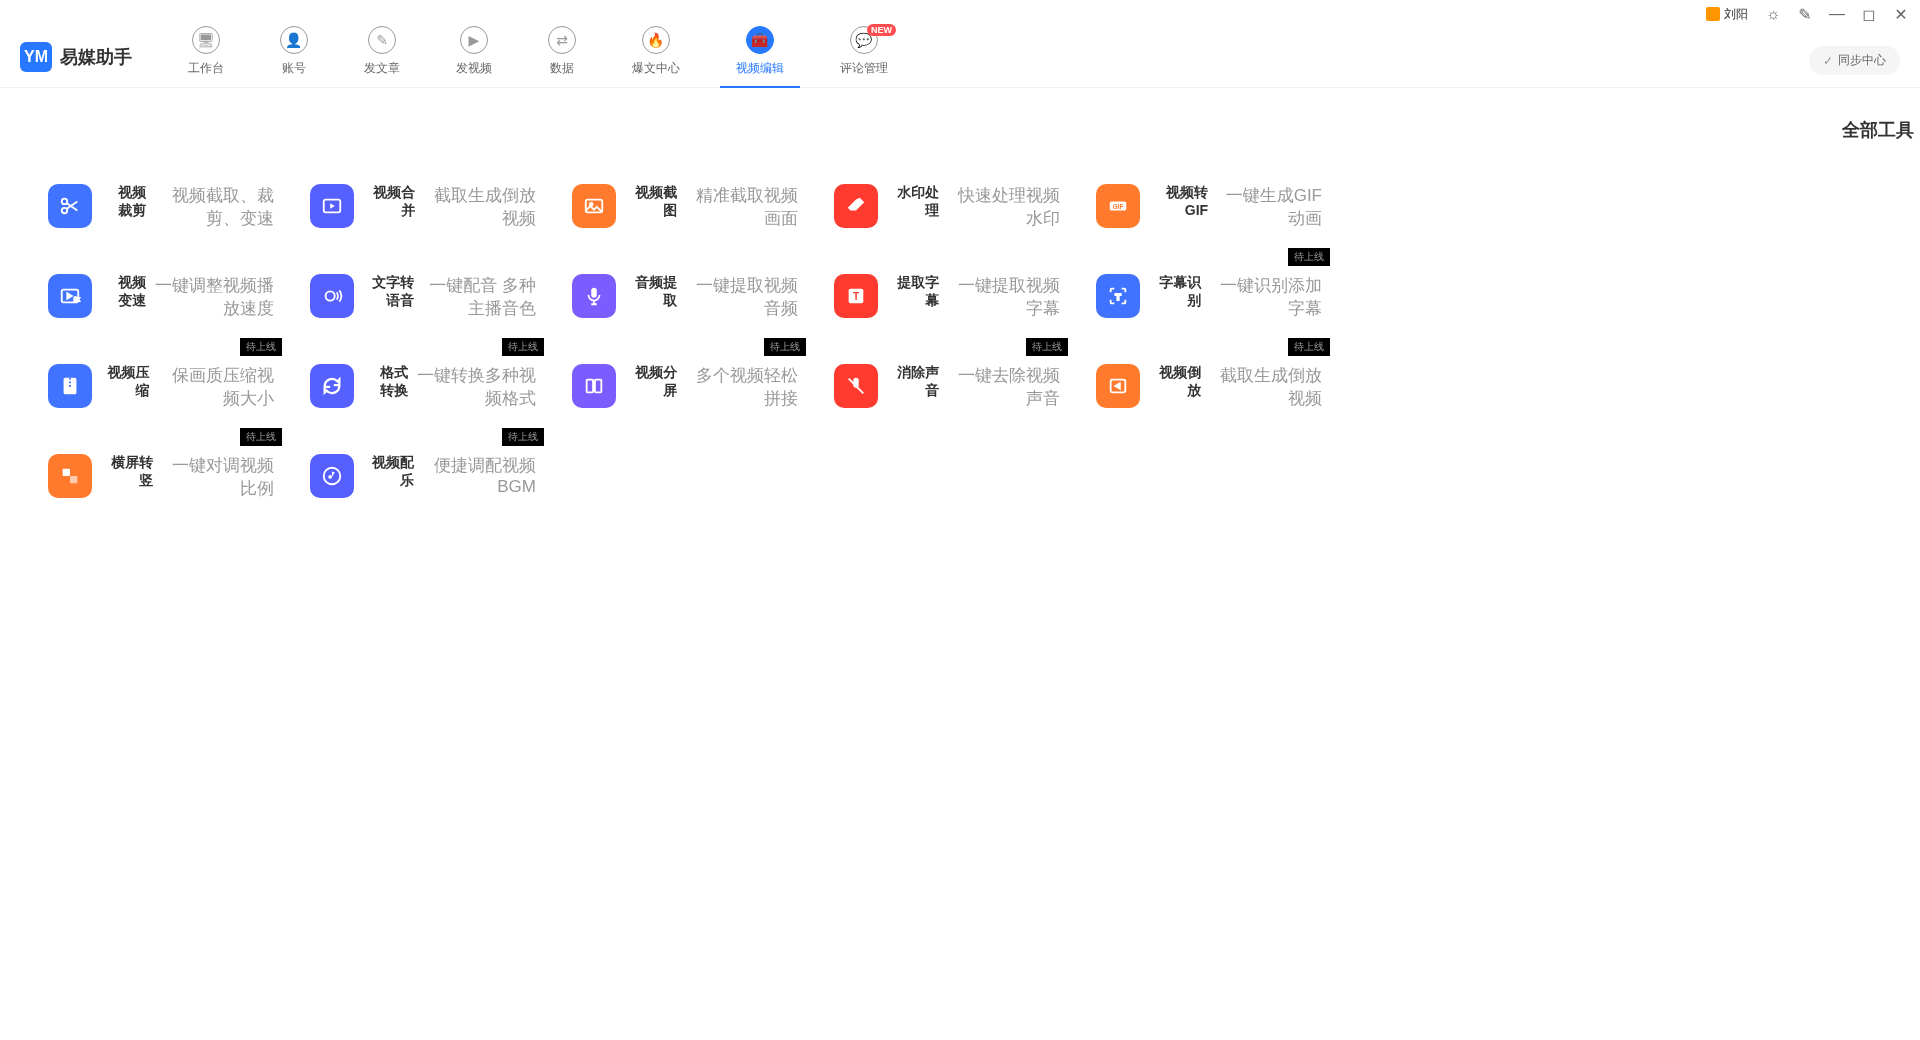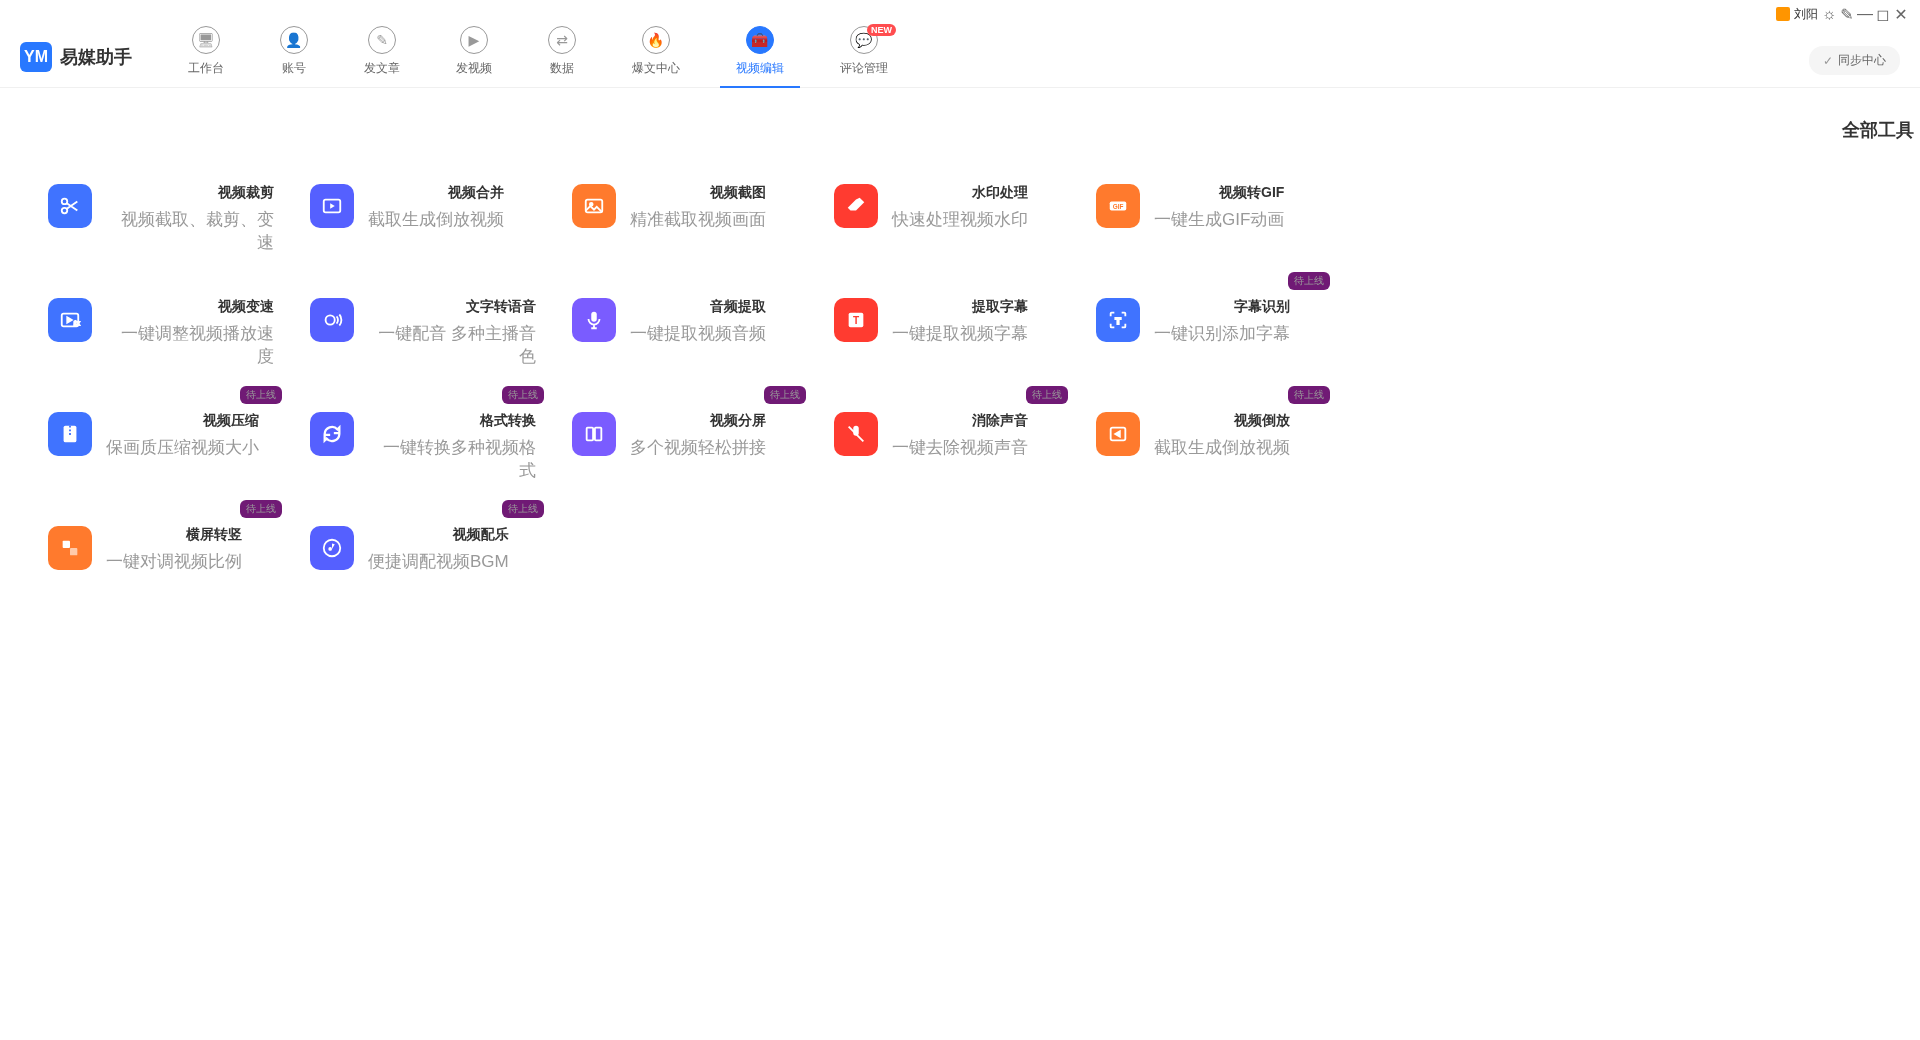--- a/index.html
+++ b/index.html
@@ -1,18 +1,18 @@
 <!DOCTYPE html>
 <html><head>
 <meta charset="utf-8">
 <style>
 * { margin: 0; padding: 0; box-sizing: border-box; }
 body { font-family: "Microsoft YaHei", "PingFang SC", sans-serif; background: #fff; width: 1920px; height: 1040px; overflow: hidden; }
 
-.titlebar { display: flex; align-items: center; justify-content: flex-end; height: 28px; padding: 0 12px; gap: 4px; }
+.titlebar { display: flex; align-items: center; justify-content: flex-end; height: 28px; padding: 0 12px; gap: 18px; }
 .titlebar .user { display: flex; align-items: center; gap: 4px; font-size: 12px; color: #333; }
 .titlebar .user-icon { width: 14px; height: 14px; background: #ff9500; border-radius: 2px; }
 .titlebar .win-ctl { width: 14px; height: 14px; display: flex; align-items: center; justify-content: center; cursor: pointer; color: #666; }
 
 .header { display: flex; align-items: flex-end; padding: 0 20px; height: 60px; border-bottom: 1px solid #f0f0f0; position: relative; }
 .logo { display: flex; align-items: center; gap: 8px; margin-right: 40px; margin-bottom: 15px; }
 .logo-icon { width: 32px; height: 30px; background: #2878ff; border-radius: 6px; display: flex; align-items: center; justify-content: center; color: #fff; font-weight: bold; font-size: 16px; }
 .logo-text { font-size: 18px; font-weight: 600; color: #333; }
 
 .nav { display: flex; gap: 24px; }
@@ -27,24 +27,24 @@
 .sync-btn { position: absolute; right: 20px; top: 18px; background: #f5f5f5; border-radius: 14px; padding: 6px 14px; font-size: 12px; color: #666; display: flex; align-items: center; gap: 5px; cursor: pointer; }
 .sync-btn::before { content: "✓"; color: #999; }
 
 .content { padding: 30px 6px; text-align: right; }
 .section-title { font-size: 18px; font-weight: 600; color: #333; margin-bottom: 30px; }
 
 .tools-grid { display: grid; grid-template-columns: repeat(5, 1fr); gap: 20px 10px; max-width: 1300px; margin-left: 30px; }
 .tool-card { display: flex; align-items: flex-start; gap: 14px; padding: 12px; position: relative; cursor: pointer; width: 250px; }
 .tool-icon { width: 44px; height: 44px; border-radius: 10px; display: flex; align-items: center; justify-content: center; color: #fff; flex-shrink: 0; }
 .tool-icon svg { width: 22px; height: 22px; }
-.tool-info { display: flex; flex-direction: column; gap: 6px; }
+.tool-info { display: flex; flex-direction: row; gap: 6px; }
 .tool-title { font-size: 14px; font-weight: 600; color: #333; }
 .tool-desc { font-size: 17px; color: #999; }
-.tool-badge { position: absolute; top: -14px; right: 4px; background: #701a75; color: #999; font-size: 10px; padding: 2px 6px; border-radius: 6px; }
+.tool-badge { position: absolute; top: -14px; right: 4px; background: #000000; color: #999; font-size: 10px; padding: 2px 6px; border-radius: 0; }
 
 .c-blue { background: #4073ff; }
 .c-indigo { background: #5560ff; }
 .c-orange { background: #ff7a2d; }
 .c-red { background: #ff3b30; }
 .c-purple { background: #7a5cff; }
 </style>
 </head>
 <body>
 

